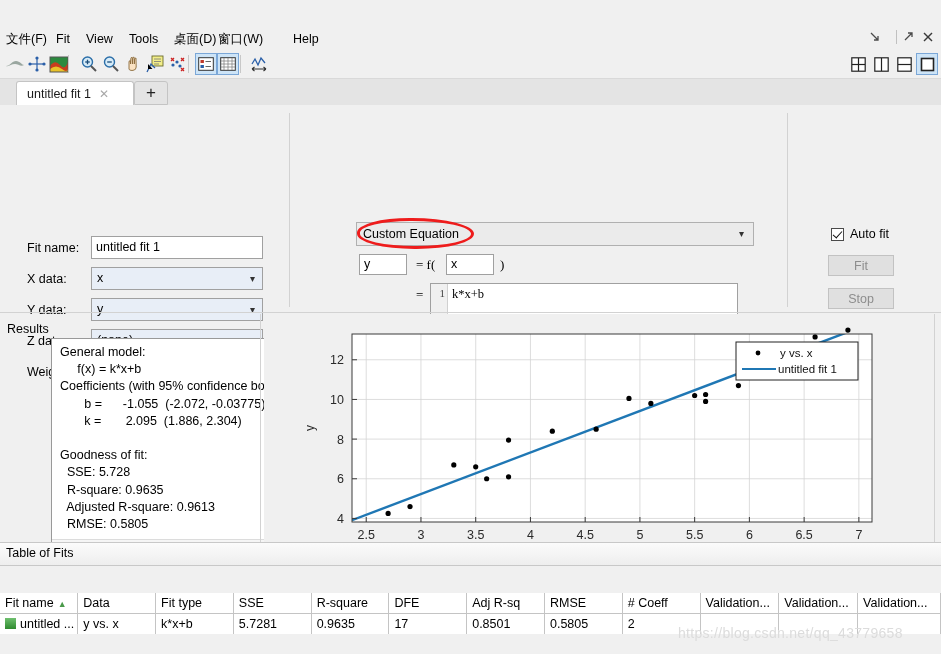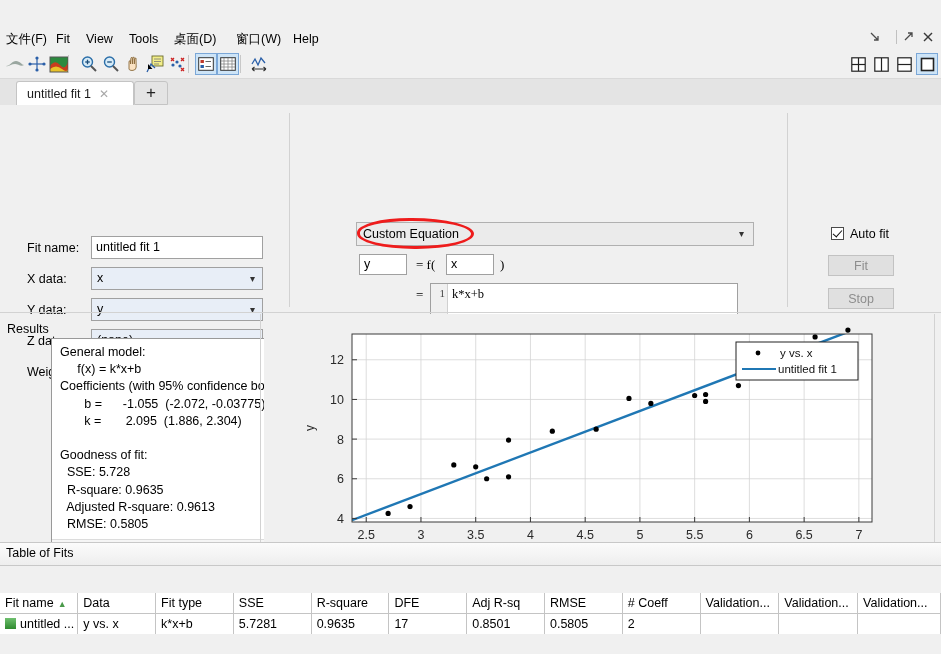--- a/index.html
+++ b/index.html
@@ -166,21 +166,21 @@
 
   .btn {
     position: absolute; background: #e4e4e4; border: 1px solid #a9a9a9;
     box-sizing: border-box; font-size: 12.5px; color: #000;
     display: flex; align-items: center; justify-content: center;
     font-family: "Liberation Sans", sans-serif;
   }
   .btn.disabled { color: #8d8d8d; background: #e0e0e0; border-color: #c2c2c2; }
 
   .checkrow {
-    position: absolute; display: flex; gap: 6px;
+    position: absolute; display: flex; align-items: center; gap: 6px;
     font-size: 12.5px;
   }
   .checkbox {
     width: 13px; height: 13px; background: #fff; border: 1px solid #4a4a4a;
     box-sizing: border-box; position: relative;
   }
   .checkbox.checked::after {
     content: ""; position: absolute; left: 3px; top: 0px;
     width: 4px; height: 8px; border: solid #111;
     border-width: 0 1.6px 1.6px 0; transform: rotate(42deg);
@@ -287,21 +287,21 @@
 
 <div id="app">
 
 
   <div class="menubar">
     <span class="menu-item" style="left:2px">文件(F)</span>
     <span class="menu-item" style="left:52px">Fit</span>
     <span class="menu-item" style="left:82px">View</span>
     <span class="menu-item" style="left:125px">Tools</span>
     <span class="menu-item" style="left:170px">桌面(D)</span>
-    <span class="menu-item" style="left:232px">窗口(W)</span>
+    <span class="menu-item" style="left:214px">窗口(W)</span>
     <span class="menu-item" style="left:289px">Help</span>
   </div>
 
   <div class="dock-ctrl" style="right:60px;">
     <svg width="12" height="12">
         <path d="M2 2 L9 9 M9 5 L9 9 L5 9" fill="none" stroke="#4a4a4a" stroke-width="1.3"></path>
       </svg>
   </div>
   <div class="dock-ctrl" style="right:44px; top:30px; width:1px; height:14px; background:#c0c0c0;"></div>
   <div class="dock-ctrl" style="right:26px;">
@@ -662,15 +662,16 @@
           <td>17</td>
           <td>0.8501</td>
           <td>0.5805</td>
           <td>2</td>
           <td></td>
           <td></td>
           <td></td>
         </tr>
       </tbody>
   </table>
+  <span class="watermark" style="left:678px; top:625px;">https://blog.csdn.net/qq_43779658</span>
   <div class="bottom-strip"></div>
 
 </div>
 
 </body></html>

